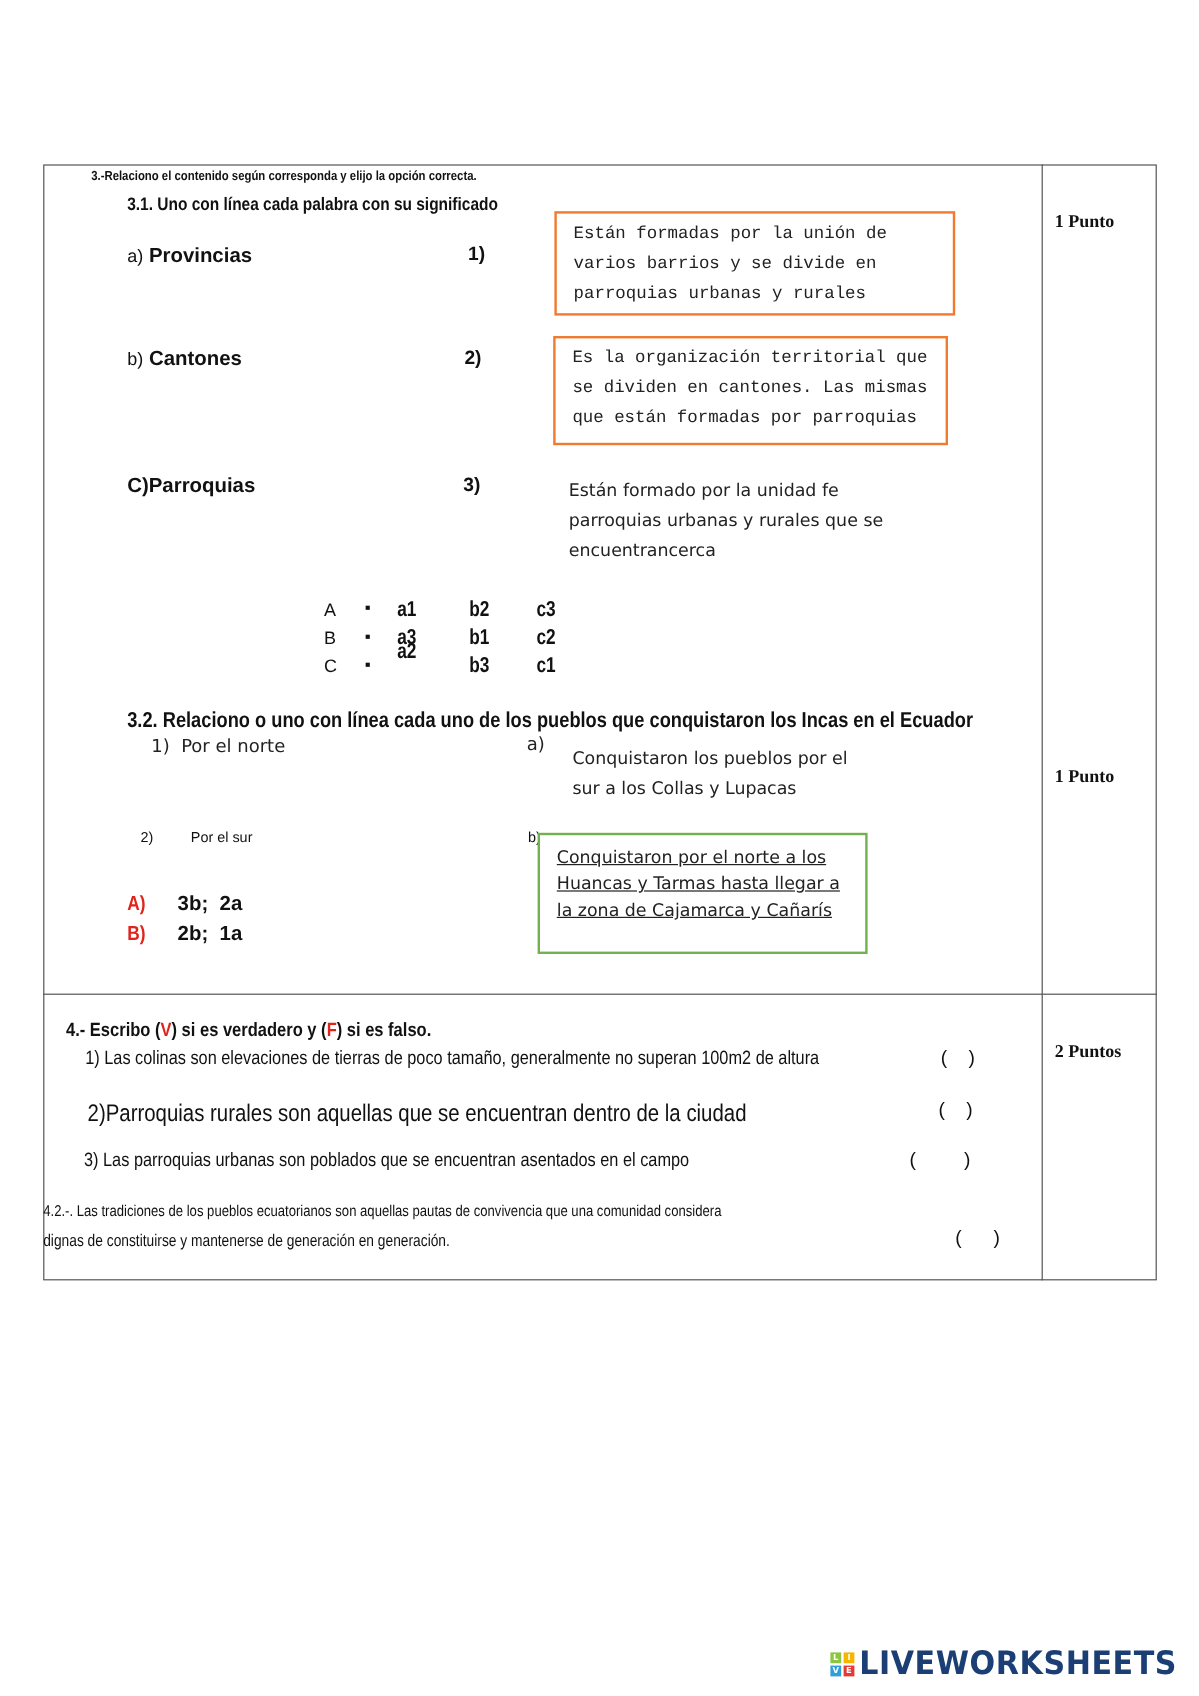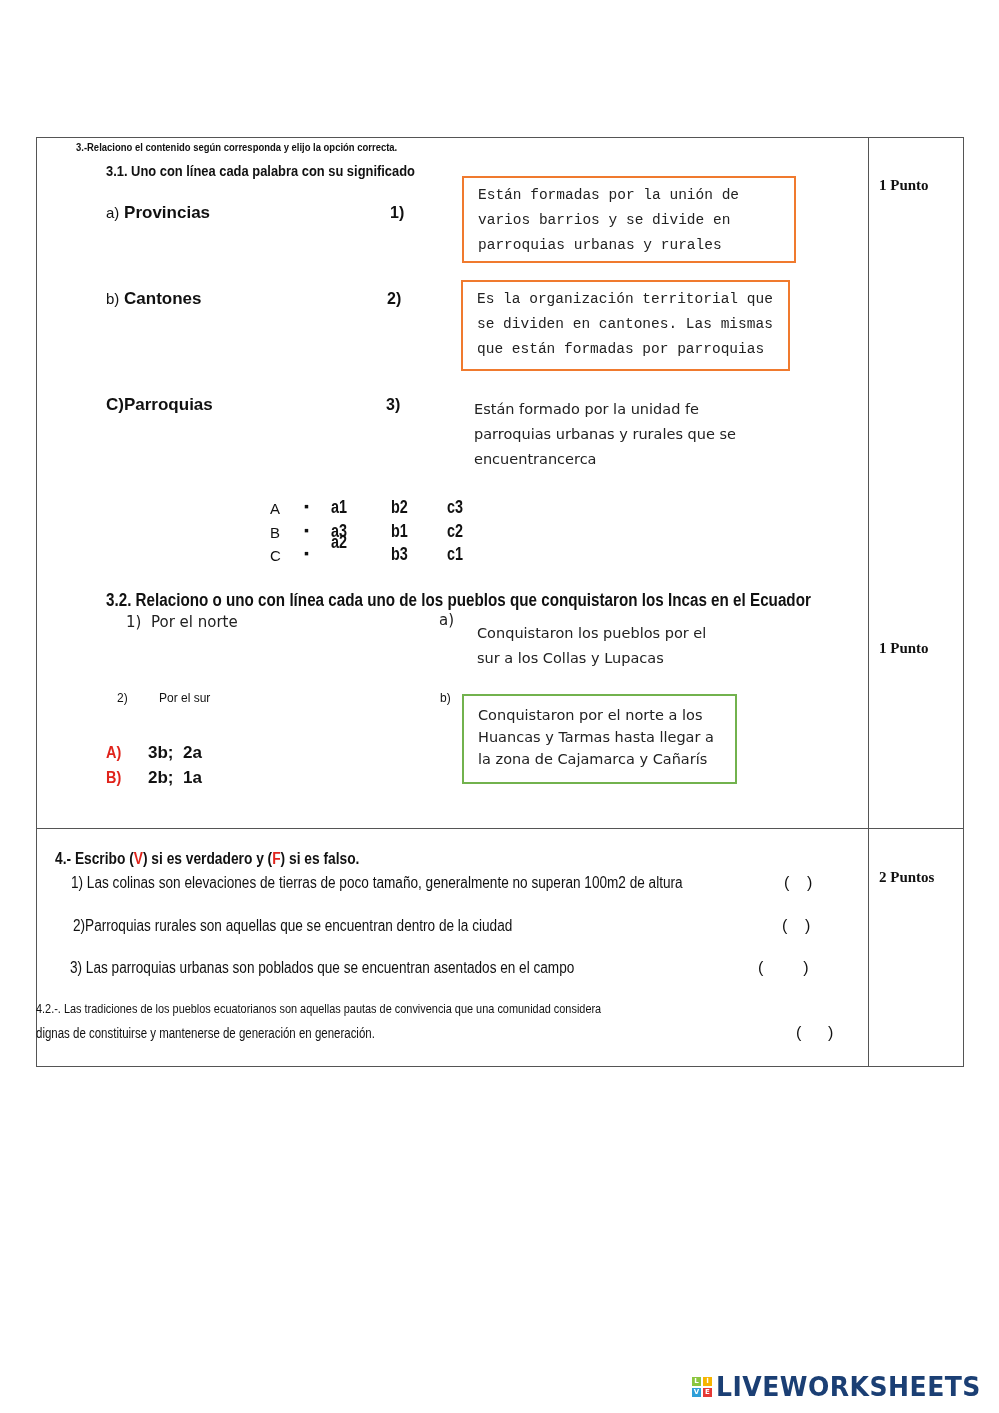--- a/index.html
+++ b/index.html
@@ -82,42 +82,42 @@
 
 <div class="abs calibri" style="left:126px;top:610px;font-size:15px;">
   <span>1)</span>&nbsp; <span>Por el norte</span>
 </div>
 <div class="abs calibri" style="left:439px;top:608px;font-size:15px;">a)</div>
 <div class="box calibri" style="left:461px;top:614px;width:280px;height:60px;border:2px solid transparent;">Conquistaron los pueblos por el sur a los Collas y Lupacas</div>
 
 <div class="abs" style="left:117px;top:691px;font-size:12px;">2)</div>
 <div class="abs" style="left:159px;top:691px;font-size:12px;">Por el sur</div>
 <div class="abs" style="left:440px;top:691px;font-size:12px;">b)</div>
-<div class="box green calibri" style="left:462px;top:694px;width:275px;height:90px;padding:8px 14px;line-height:22px;">Conquistaron por el norte a los Huancas y Tarmas hasta llegar a la zona de Cajamarca y Cañarís</div>
+<div class="box green calibri" style="left:448px;top:694px;width:275px;height:101px;padding:8px 14px;line-height:22px;text-decoration:underline;">Conquistaron por el norte a los Huancas y Tarmas hasta llegar a la zona de Cajamarca y Cañarís</div>
 
 <div class="abs bold" style="left:106px;top:743px;font-size:17px;">
   <span class="red cond" style="transform:scaleX(0.85);">A)</span>
   <span style="position:absolute;left:42px;white-space:pre;">3b;  2a</span>
 </div>
 <div class="abs bold" style="left:106px;top:768px;font-size:17px;">
   <span class="red cond" style="transform:scaleX(0.85);">B)</span>
   <span style="position:absolute;left:42px;white-space:pre;">2b;  1a</span>
 </div>
 
 <div class="abs bold" style="left:46px;top:832px;font-size:16px;white-space:pre;">
   <span class="cond" style="transform:scaleX(0.86);"><span>4.-  Escribo (</span><span class="red">V</span><span>) si es verdadero y (</span><span class="red">F</span><span>) si es falso.</span></span>
 </div>
 <div class="abs bold serif" style="left:879px;top:833px;font-size:15px;">2 Puntos</div>
 
 <div class="abs" style="left:71px;top:874px;font-size:16px;">
   <span class="cond" style="transform:scaleX(0.85);">1) Las colinas son elevaciones de tierras de poco tamaño, generalmente no superan 100m2 de altura</span>
 </div>
 <div class="abs" style="left:784px;top:874px;font-size:16px;white-space:pre;">(    )</div>
 
-<div class="abs" style="left:73px;top:917px;font-size:16px;">
+<div class="abs" style="left:73px;top:917px;font-size:20px;">
   <span class="cond" style="transform:scaleX(0.85);">2)Parroquias rurales son aquellas que se encuentran dentro de la ciudad</span>
 </div>
 <div class="abs" style="left:782px;top:917px;font-size:16px;white-space:pre;">(    )</div>
 
 <div class="abs" style="left:70px;top:959px;font-size:16px;">
   <span class="cond" style="transform:scaleX(0.85);">3) Las parroquias urbanas son poblados que se encuentran asentados en el campo</span>
 </div>
 <div class="abs" style="left:758px;top:959px;font-size:16px;white-space:pre;">(         )</div>
 
 <div class="abs" style="left:36px;top:1001px;font-size:13px;">

